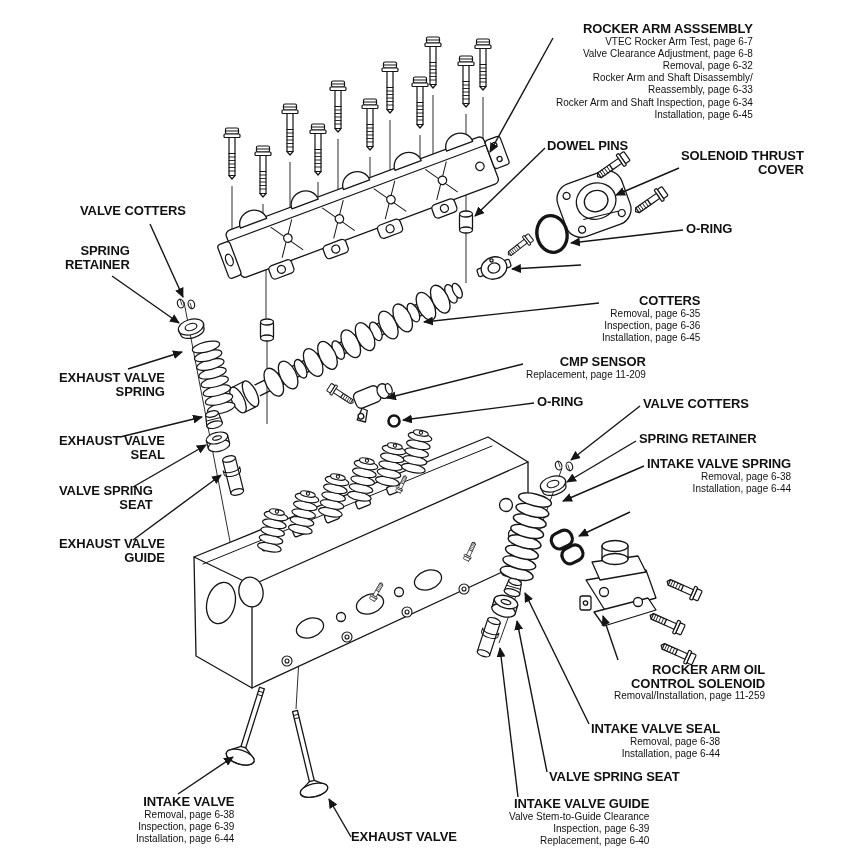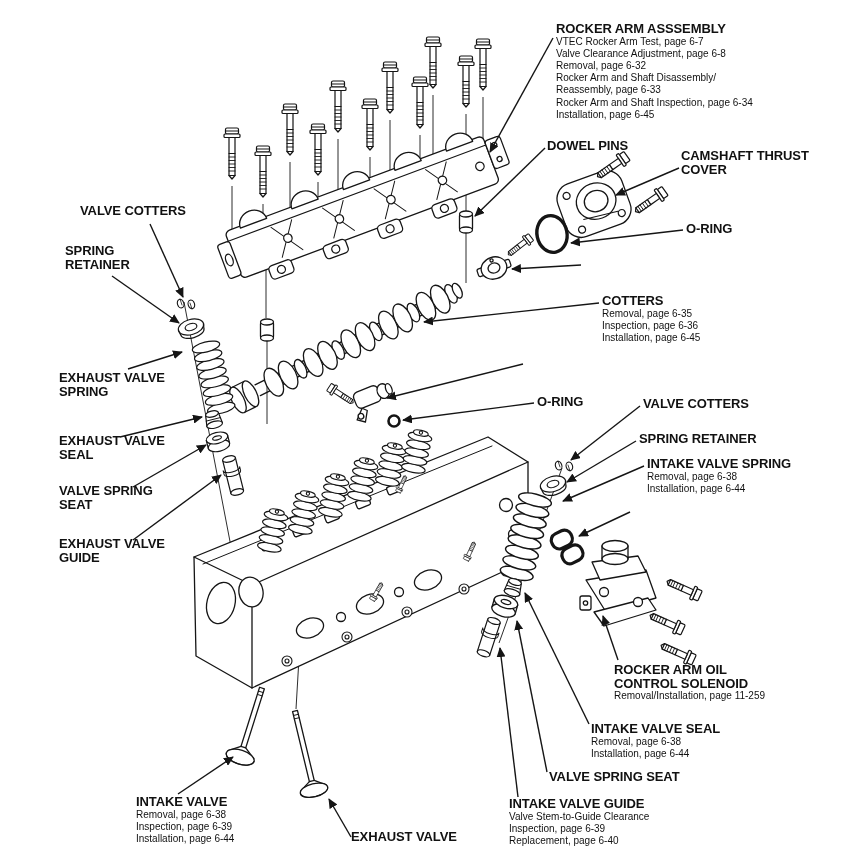--- a/index.html
+++ b/index.html
@@ -1,19 +1,19 @@
 <!DOCTYPE html>
 <html><head>
 <meta charset="utf-8">
 <style>
   html,body{margin:0;padding:0;background:#fff;}
   .stage{position:relative;width:865px;height:865px;background:#fff;overflow:hidden;
          font-family:"Liberation Sans",sans-serif;color:#111;}
   svg{position:absolute;left:0;top:0;}
-  .label{position:absolute;white-space:nowrap;}
+  .label{position:absolute;white-space:nowrap;text-align:right;}
   .label .t{font-weight:bold;font-size:13px;line-height:13.5px;letter-spacing:-0.1px;}
   .label .s{font-size:10px;line-height:12.2px;}
 </style>
 </head>
 <body>
 
 <div class="stage">
 
 <svg width="865" height="865" viewBox="0 0 865 865">
   <defs>
@@ -355,36 +355,40 @@
   <div class="s">Reassembly, page 6-33</div>
   <div class="s">Rocker Arm and Shaft Inspection, page 6-34</div>
   <div class="s">Installation, page 6-45</div>
 </div>
 
 <div class="label" style="left:547px;top:139px">
   <div class="t">DOWEL PINS</div>
 </div>
 
 <div class="label" style="left:681px;top:149px">
-  <div class="t">CAMSHAFT THRUST</div>
+  <div class="t">SOLENOID THRUST</div>
   <div class="t">COVER</div>
 </div>
 
 <div class="label" style="left:686px;top:222px">
   <div class="t">O-RING</div>
 </div>
 
 
 <div class="label" style="left:602px;top:294px">
   <div class="t">COTTERS</div>
   <div class="s">Removal, page 6-35</div>
   <div class="s">Inspection, page 6-36</div>
   <div class="s">Installation, page 6-45</div>
 </div>
 
+<div class="label" style="left:526px;top:355px">
+  <div class="t">CMP SENSOR</div>
+  <div class="s">Replacement, page 11-209</div>
+</div>
 
 <div class="label" style="left:537px;top:395px">
   <div class="t">O-RING</div>
 </div>
 
 <div class="label" style="left:643px;top:397px">
   <div class="t">VALVE COTTERS</div>
 </div>
 
 <div class="label" style="left:639px;top:432px">

